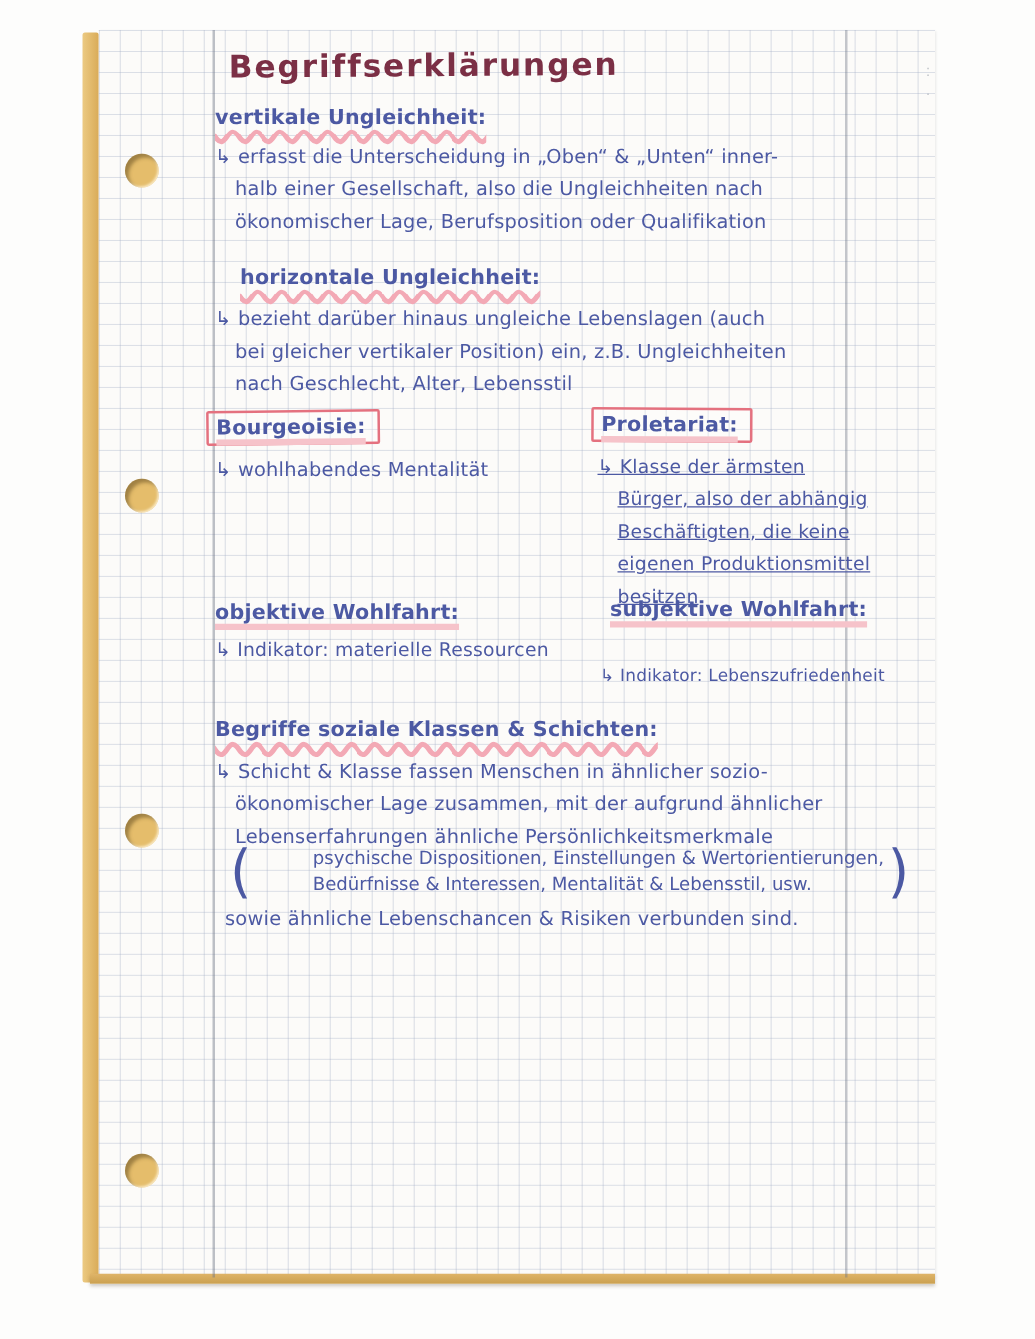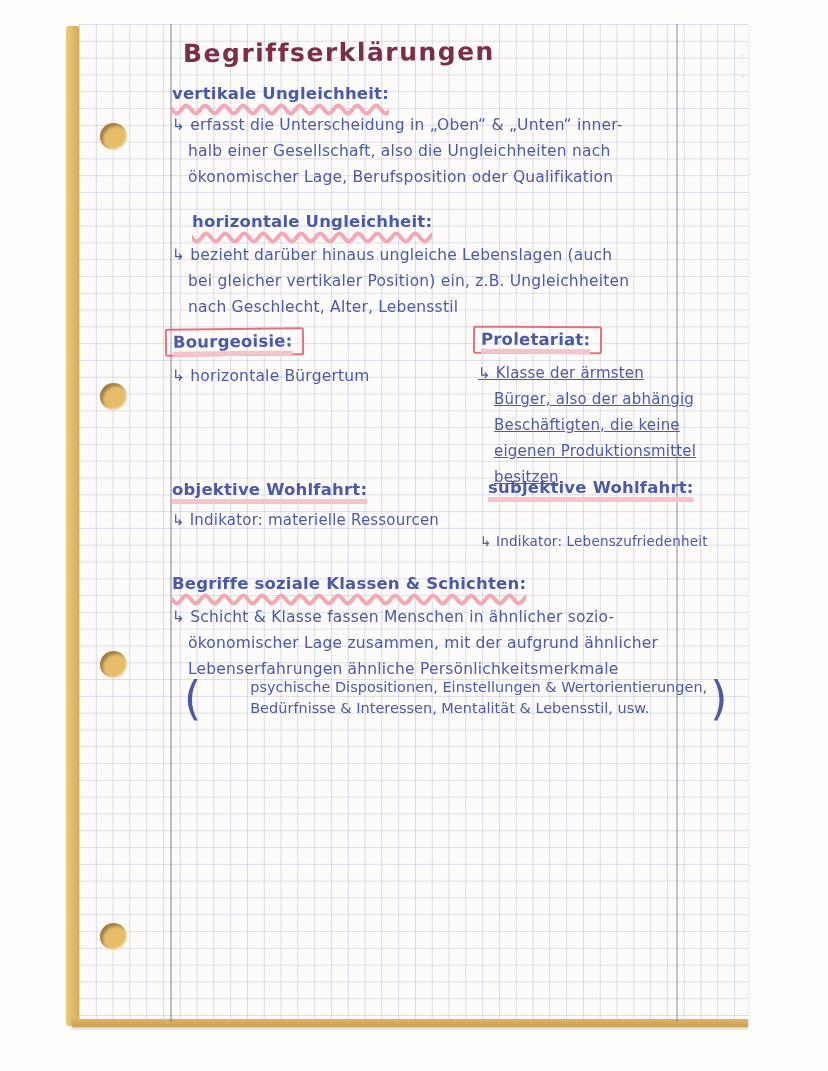--- a/index.html
+++ b/index.html
@@ -121,21 +121,21 @@
   <div class="hand heading wavy vert-head">vertikale Ungleichheit:</div>
 
   <div class="hand heading wavy horiz-head">horizontale Ungleichheit:</div>
   <div class="hand body horiz-body">↳ bezieht darüber hinaus ungleiche Lebenslagen (auch
 bei gleicher vertikaler Position) ein, z.B. Ungleichheiten
 nach Geschlecht, Alter, Lebensstil</div>
 
   <div class="redbox box-bourgeoisie">
     <span class="hand heading pinkline" style="position:static;">Bourgeoisie:</span>
   </div>
-  <div class="hand body bourg-body">↳ horizontale Bürgertum</div>
+  <div class="hand body bourg-body">↳ wohlhabendes Mentalität</div>
 
   <div class="redbox box-proletariat">
     <span class="hand heading pinkline" style="position:static;text-align:center;">Proletariat:</span>
   </div>
   <div class="hand body prole-body">↳ Klasse der ärmsten
 Bürger, also der abhängig
 Beschäftigten, die keine
 eigenen Produktionsmittel
 besitzen</div>
 
@@ -150,14 +150,15 @@
 ökonomischer Lage zusammen, mit der aufgrund ähnlicher
 Lebenserfahrungen ähnliche Persönlichkeitsmerkmale</div>
 
   <div class="paren-row">
     <span class="paren">(</span>
     <span class="paren-lines">psychische Dispositionen, Einstellungen &amp; Wertorientierungen,
 Bedürfnisse &amp; Interessen, Mentalität &amp; Lebensstil, usw.</span>
     <span class="paren">)</span>
   </div>
 
+  <div class="hand body tail">sowie ähnliche Lebenschancen &amp; Risiken verbunden sind.</div>
 
 </div>
 
 </body></html>

